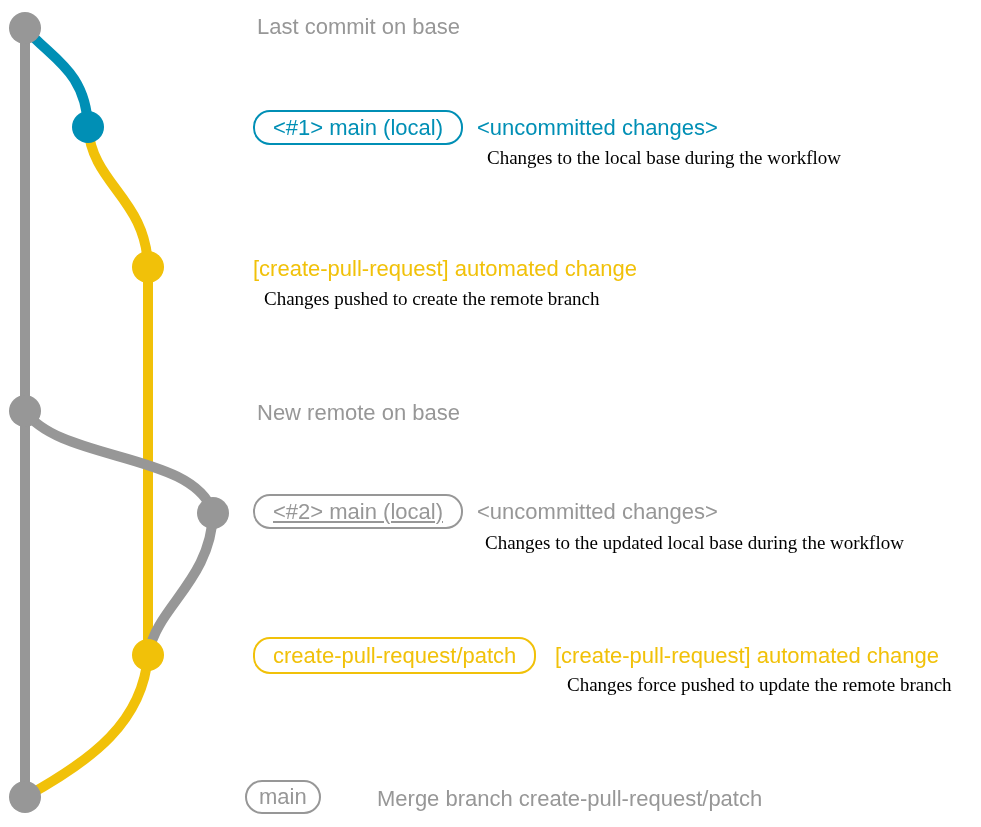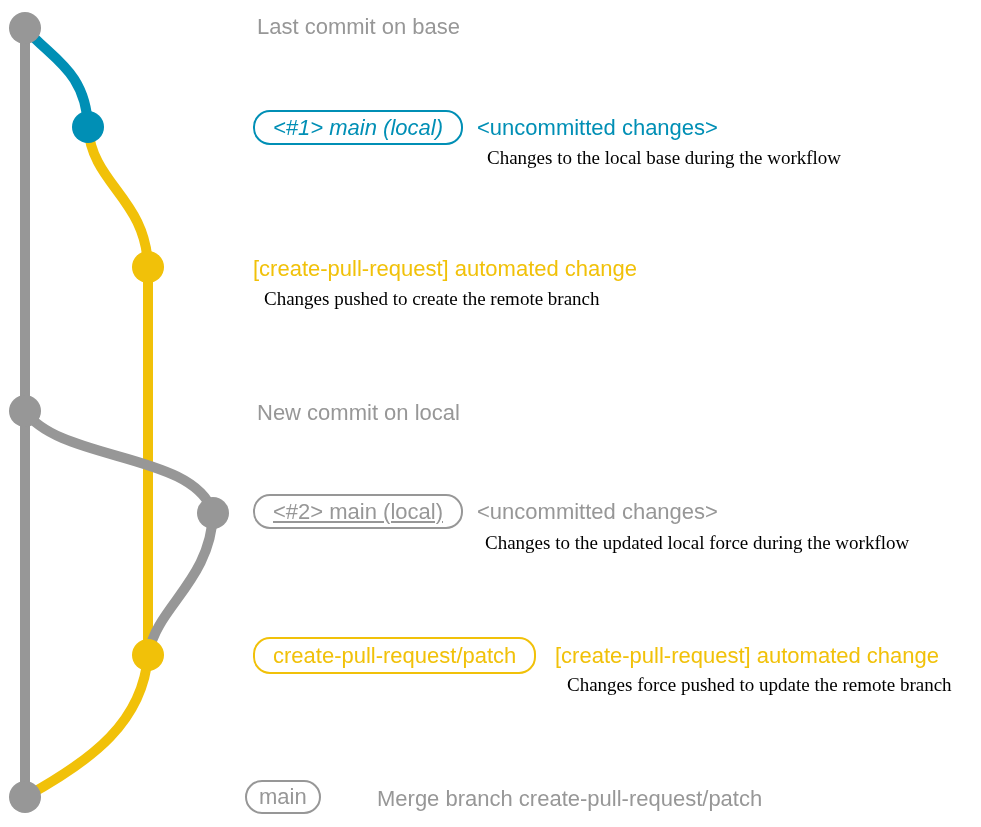--- a/index.html
+++ b/index.html
@@ -60,32 +60,32 @@
     <circle cx="88" cy="127" r="16" fill="#008fb5"></circle>
     <circle cx="148" cy="267" r="16" fill="#f1c109"></circle>
     <circle cx="25" cy="411" r="16" fill="#979797"></circle>
     <circle cx="213" cy="513" r="16" fill="#979797"></circle>
     <circle cx="148" cy="655" r="16" fill="#f1c109"></circle>
     <circle cx="25" cy="797" r="16" fill="#979797"></circle>
   </svg>
 
   <div class="lbl c-gray" style="left:257px;top:14px;">Last commit on base</div>
 
-  <div class="badge c-blue" style="left:253px;top:110px;height:35px;font-style:italic;">&lt;#1&gt; main (local)</div>
+  <div class="badge c-blue" style="left:253px;top:110px;height:35px;">&lt;#1&gt; main (local)</div>
   <div class="lbl c-blue" style="left:477px;top:115px;">&lt;uncommitted changes&gt;</div>
   <div class="cap" style="left:487px;top:146px;">Changes to the local base during the workflow</div>
 
   <div class="lbl c-yellow" style="left:253px;top:256px;">[create-pull-request] automated change</div>
   <div class="cap" style="left:264px;top:287px;text-align:center;">Changes pushed to create the remote branch</div>
 
-  <div class="lbl c-gray" style="left:257px;top:400px;">New commit on local</div>
+  <div class="lbl c-gray" style="left:257px;top:400px;">New remote on base</div>
 
   <div class="badge c-gray" style="left:253px;top:494px;height:35px;text-decoration:underline;">&lt;#2&gt; main (local)</div>
   <div class="lbl c-gray" style="left:477px;top:499px;">&lt;uncommitted changes&gt;</div>
-  <div class="cap" style="left:485px;top:531px;">Changes to the updated local force during the workflow</div>
+  <div class="cap" style="left:485px;top:531px;">Changes to the updated local base during the workflow</div>
 
   <div class="badge c-yellow" style="left:253px;top:637px;height:37px;">create-pull-request/patch</div>
   <div class="lbl c-yellow" style="left:555px;top:643px;">[create-pull-request] automated change</div>
   <div class="cap" style="left:567px;top:673px;">Changes force pushed to update the remote branch</div>
 
   <div class="badge c-gray" style="left:245px;top:780px;height:34px;padding:0 12px;">main</div>
   <div class="lbl c-gray" style="left:347px;top:786px;margin-left:30px;">Merge branch create-pull-request/patch</div>
 
 </div>
 

